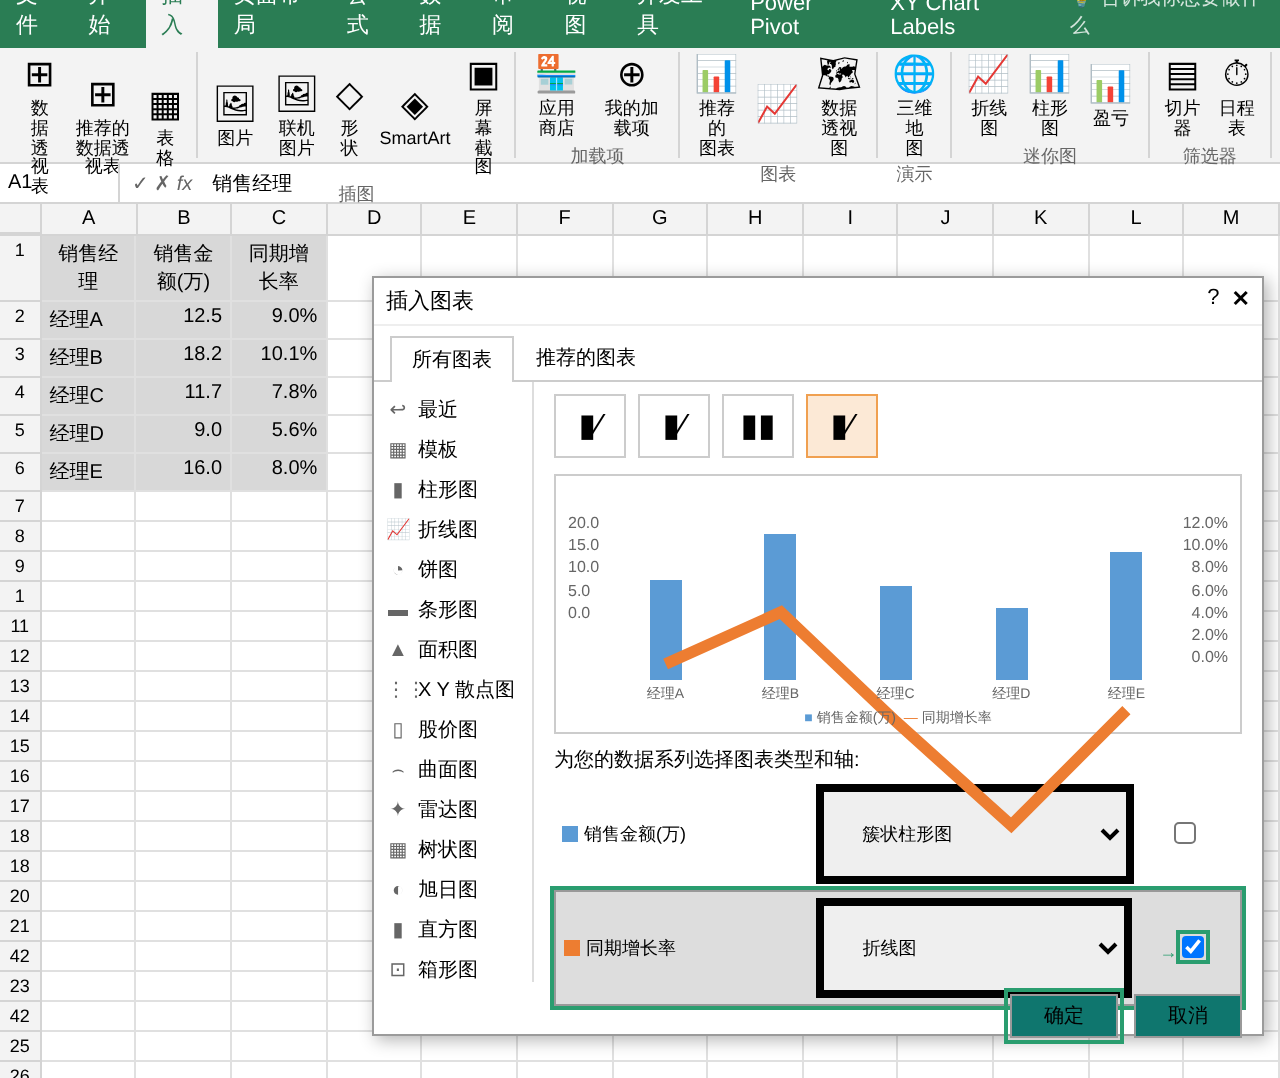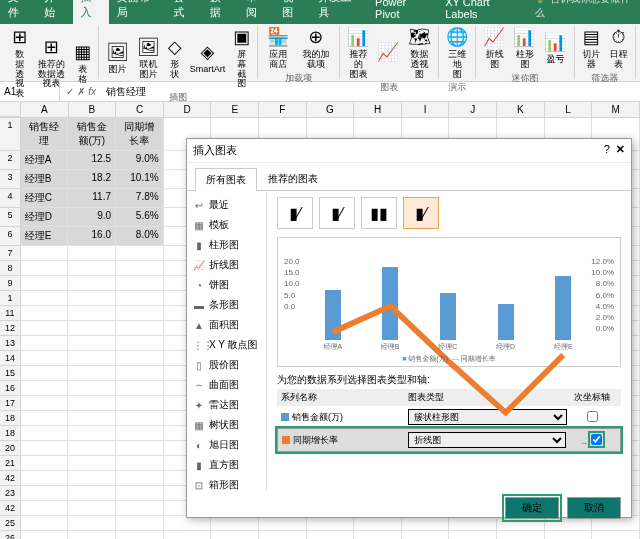--- a/index.html
+++ b/index.html
@@ -57,21 +57,21 @@
 .sergrid{display:flex;background:#eee;padding:2px 4px;font-size:9px}
 .sergrid>div:nth-child(1){flex:1.2}
 .sergrid>div:nth-child(2){flex:1.5}
 .sergrid>div:nth-child(3){width:50px;text-align:center}
 .serrow{display:flex;padding:3px 4px;font-size:9px;align-items:center}
 .serrow.sel{background:#ddd;border:1px solid #999}
 .serrow>div:nth-child(1){flex:1.2;display:flex;align-items:center;gap:3px}
 .serrow>div:nth-child(2){flex:1.5}
 .serrow>div:nth-child(3){width:50px;text-align:center}
 .serrow.hl{outline:2px solid #2a9d6f}
-.sersel{width:100%;font-size:9px;border:1px solid #000000;padding:1px}
+.sersel{width:100%;font-size:9px;border:4px solid #000000;padding:15px}
 .chk{width:11px;height:11px}
 .chk.hl{outline:2px solid #2a9d6f;outline-offset:1px}
 .dbtns{display:flex;justify-content:flex-end;gap:8px;padding:6px 10px}
 .btn{padding:3px 16px;border:1px solid #999;background:#0f766e;font-size:10px;cursor:pointer}
 .btn.hl{outline:2px solid #2a9d6f;outline-offset:1px}
 .sw{width:8px;height:8px;display:inline-block}
 </style>
 </head>
 <body>
 
@@ -743,25 +743,20 @@
         <div class="xlabels" id="xl">
             <span>经理A</span>
             <span>经理B</span>
             <span>经理C</span>
             <span>经理D</span>
             <span>经理E</span>
           </div>
         <div class="legend"><span style="color:#5b9bd5">■</span> <span>销售金额(万)</span>&nbsp;&nbsp;<span style="color:#ed7d31">—</span> <span>同期增长率</span></div>
       </div>
       <div class="sertitle">为您的数据系列选择图表类型和轴:</div>
-      <div class="sergrid">
-        <div>系列名称</div>
-        <div>图表类型</div>
-        <div>次坐标轴</div>
-      </div>
       <div class="serrow">
         <div>
             <span class="sw" style="background:#5b9bd5"></span>
             <span>销售金额(万)</span>
           </div>
         <div><select class="sersel"><option>簇状柱形图</option></select></div>
         <div><input type="checkbox" class="chk" style=""></div>
       </div>
       <div class="serrow sel hl">
         <div>

